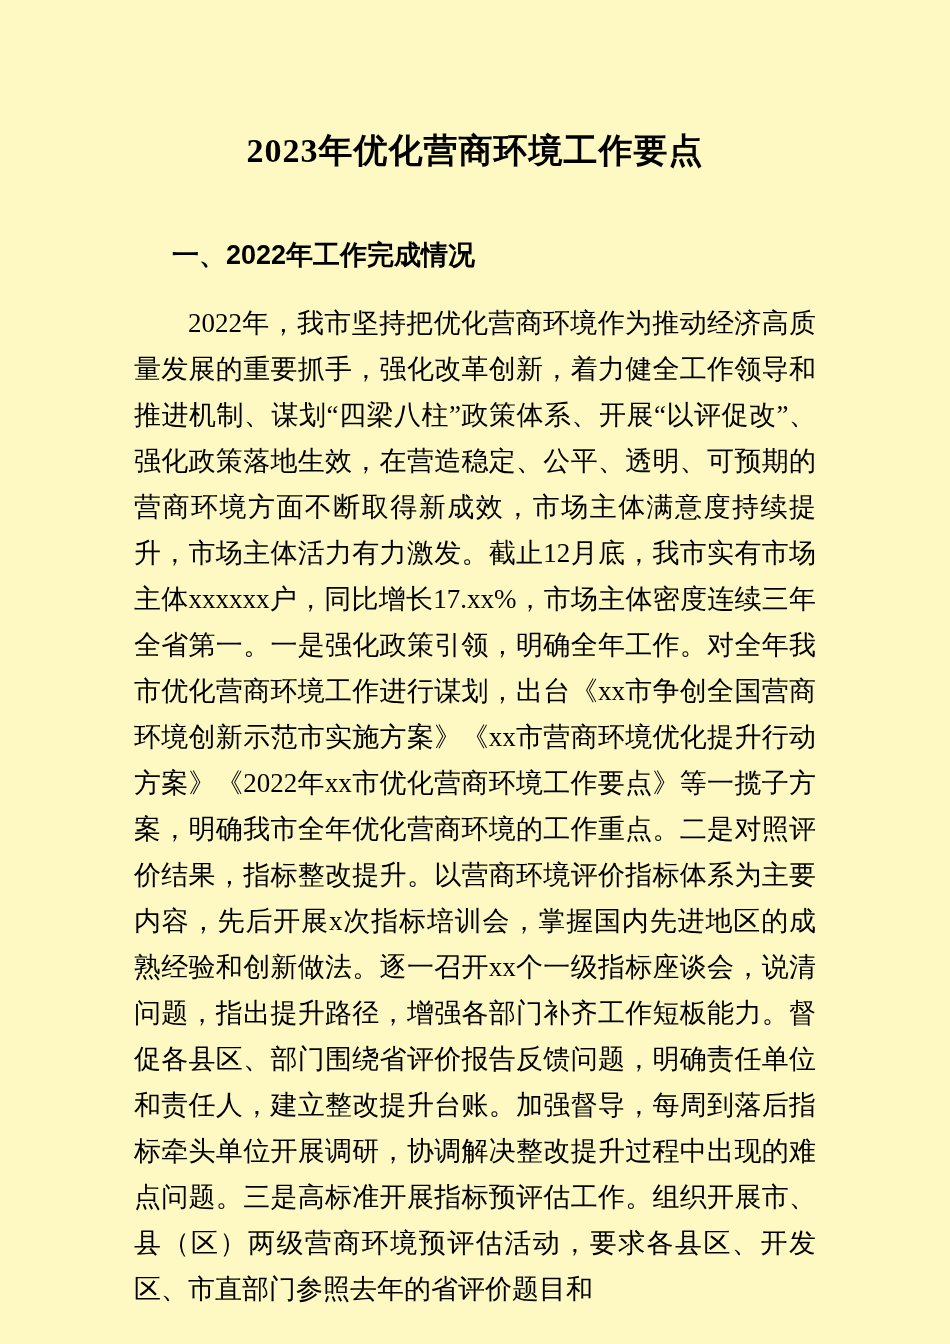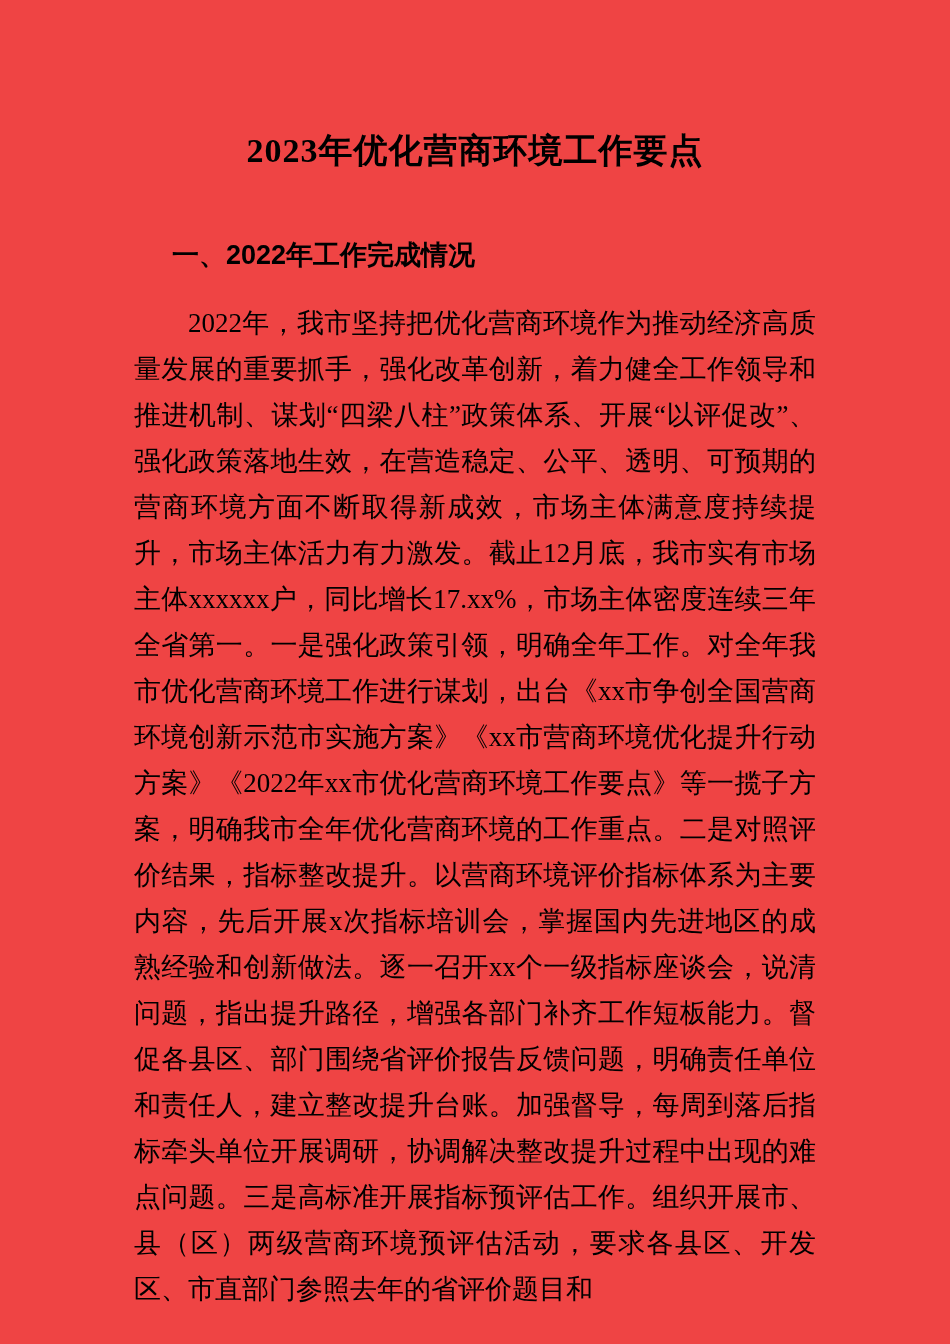--- a/index.html
+++ b/index.html
@@ -12,21 +12,21 @@
     height: 1344px;
     overflow: hidden;
     font-family: "Liberation Serif", "DejaVu Serif", serif;
     color: #000000;
   }
   .page {
     box-sizing: border-box;
     width: 950px;
     height: 1344px;
     padding: 128px 118px 40px 118px;
-    background: #ef4444;
+    background: #fef9c3;
   }
   .doc-title {
     margin: 0 0 58px 0;
     font-size: 34px;
     font-weight: bold;
     text-align: center;
     letter-spacing: 1px;
     font-family: "Liberation Serif", "DejaVu Serif", serif;
   }
   .section-heading {

